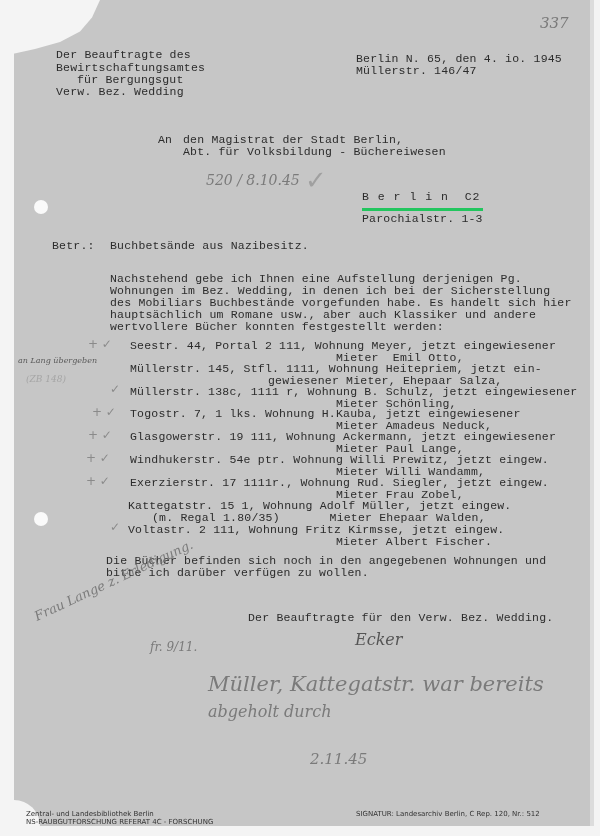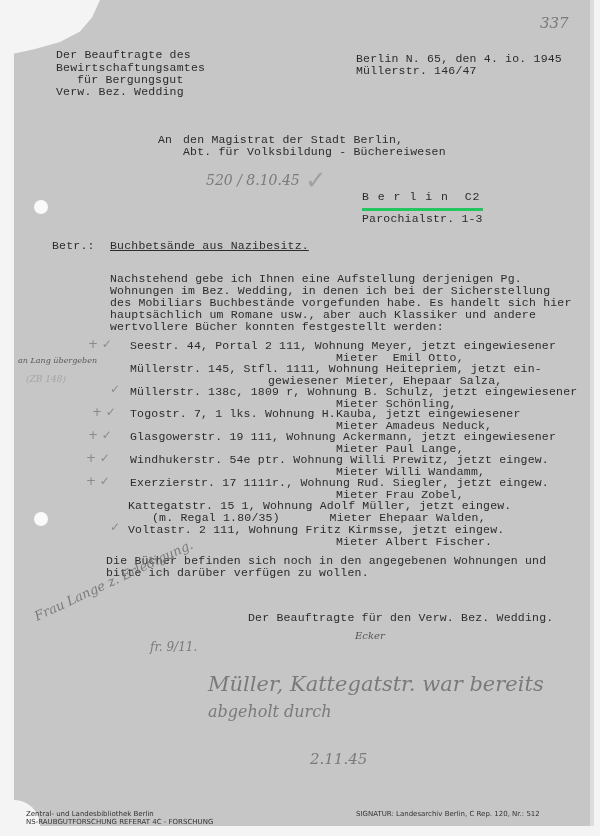--- a/index.html
+++ b/index.html
@@ -7,21 +7,21 @@
            font-family:"Liberation Mono", "DejaVu Sans Mono", monospace; }
     .paper { position:absolute; left:12px; top:0; width:578px; height:826px; background:#c6c6c6;
              border-right:4px solid #dcdcdc; }
     .tear { position:absolute; left:0; top:0; width:100px; height:70px; background:#f4f4f4;
             clip-path:polygon(0 0, 100% 0, 92% 25%, 80% 45%, 60% 60%, 35% 70%, 10% 78%, 0 80%); }
     .tear2 { position:absolute; left:0; top:0; width:14px; height:836px; background:#f4f4f4; }
     .corner { position:absolute; left:0; top:800px; width:40px; height:36px; background:#f4f4f4;
               border-top-right-radius:26px; }
     .t { position:absolute; color:#2c2c2c; font-size:11.5px; line-height:13px; white-space:pre; letter-spacing:0.2px; }
     .hand { position:absolute; font-family:"DejaVu Serif", serif; font-style:italic; color:#7a7a7a; white-space:pre; }
-    .u { text-decoration:underline; }
+    .u { }
     .hole { position:absolute; width:14px; height:14px; border-radius:50%; background:#fafafa; }
     .footer { position:absolute; font-family:"DejaVu Sans", sans-serif; font-size:7px; line-height:8px; color:#333; white-space:pre; }
     .mark { position:absolute; color:#8a8a8a; font-family:"DejaVu Sans", sans-serif; font-size:12px; }
   </style>
 </head>
 <body>
 
 <div class="paper"></div>
 <div class="tear2"></div>
 <div class="tear"></div>
@@ -73,21 +73,21 @@
     <div class="mark" style="left:88px;top:337px;">+ ✓</div>
     <div class="t" style="left:130px;top:339px;">Seestr. 44, Portal 2 111, Wohnung Meyer, jetzt eingewiesener</div>
     <div class="t" style="left:336px;top:351px;">Mieter  Emil Otto,</div>
   </div>
   <div>
     <div class="t" style="left:130px;top:362px;">Müllerstr. 145, Stfl. 1111, Wohnung Heitepriem, jetzt ein-</div>
     <div class="t" style="left:268px;top:374px;">gewiesener Mieter, Ehepaar Salza,</div>
   </div>
   <div>
     <div class="mark" style="left:110px;top:382px;">✓</div>
-    <div class="t" style="left:130px;top:385px;">Müllerstr. 138c, 1809 r, Wohnung B. Schulz, jetzt eingewiesener</div>
+    <div class="t" style="left:130px;top:385px;">Müllerstr. 138c, 1111 r, Wohnung B. Schulz, jetzt eingewiesener</div>
     <div class="t" style="left:336px;top:397px;">Mieter Schönling,</div>
   </div>
   <div>
     <div class="mark" style="left:92px;top:405px;">+ ✓</div>
     <div class="t" style="left:130px;top:407px;">Togostr. 7, 1 lks. Wohnung H.Kauba, jetzt eingewiesener</div>
     <div class="t" style="left:336px;top:419px;">Mieter Amadeus Neduck,</div>
   </div>
   <div>
     <div class="mark" style="left:88px;top:428px;">+ ✓</div>
     <div class="t" style="left:130px;top:430px;">Glasgowerstr. 19 111, Wohnung Ackermann, jetzt eingewiesener</div>
@@ -113,21 +113,21 @@
     <div class="t" style="left:336px;top:535px;">Mieter Albert Fischer.</div>
   </div>
 </div>
 
 <div>
   <div class="t" style="left:106px;top:554px;">Die Bücher befinden sich noch in den angegebenen Wohnungen und</div>
   <div class="t" style="left:106px;top:566px;">bitte ich darüber verfügen zu wollen.</div>
 </div>
 
 <div class="t" style="left:248px;top:611px;">Der Beauftragte für den Verw. Bez. Wedding.</div>
-<div class="hand" style="left:355px;top:630px;font-size:10px;color:#555;">Ecker</div>
+<div class="hand" style="left:355px;top:630px;font-size:16px;color:#555;">Ecker</div>
 
 <div class="hand" style="left:18px;top:356px;font-size:8px;color:#5a5a5a;">an Lang übergeben</div>
 <div class="hand" style="left:26px;top:374px;font-size:9px;color:#a5a5a5;">(ZB 148)</div>
 <div class="hand" style="left:32px;top:610px;font-size:13px;transform:rotate(-25deg);transform-origin:left top;">Frau Lange z. Erledigung.</div>
 <div class="hand" style="left:150px;top:640px;font-size:12px;">fr. 9/11.</div>
 
 <div>
   <div class="hand" style="left:208px;top:672px;font-size:21px;">Müller, Kattegatstr. war bereits</div>
   <div class="hand" style="left:208px;top:702px;font-size:16px;">abgeholt durch</div>
   <div class="hand" style="left:310px;top:750px;font-size:15px;">2.11.45</div>

